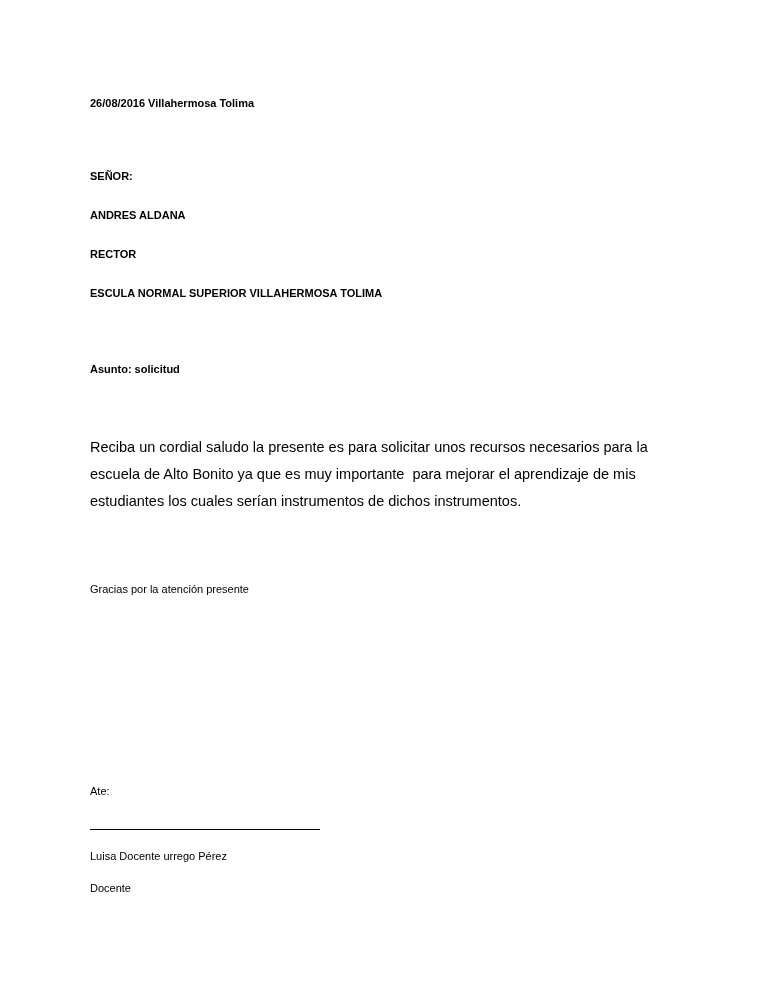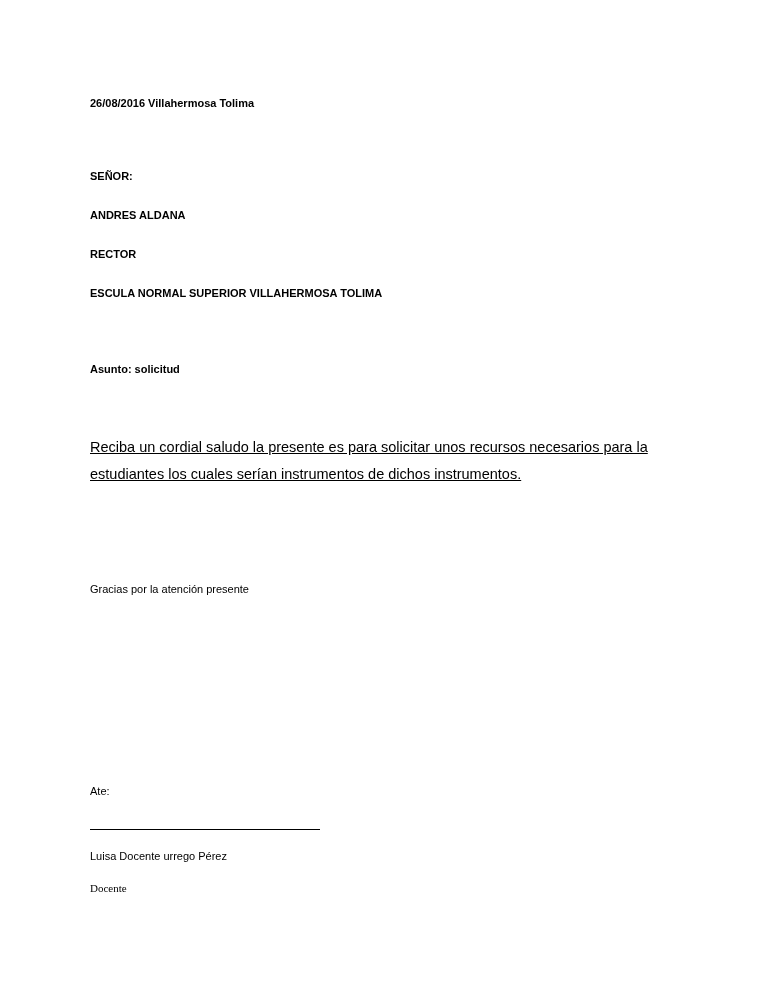--- a/index.html
+++ b/index.html
@@ -23,21 +23,20 @@
       line-height: 18px;
     }
     .bold { font-weight: bold; }
     .para {
       position: absolute;
       left: 90px;
       top: 434px;
       width: 600px;
       font-size: 14.5px;
       line-height: 27px;
-      text-decoration: underline;
     }
     .para .pl {
       white-space: pre;
       display: block;
       height: 27px;
     }
     .sigline {
       position: absolute;
       left: 90px;
       top: 829px;
@@ -53,22 +52,23 @@
 
   <div class="line bold" style="top:167px;">SEÑOR:</div>
   <div class="line bold" style="top:206px;">ANDRES ALDANA</div>
   <div class="line bold" style="top:245px;">RECTOR</div>
   <div class="line bold" style="top:284px;">ESCULA NORMAL SUPERIOR VILLAHERMOSA TOLIMA</div>
 
   <div class="line bold" style="top:360px;">Asunto: solicitud</div>
 
   <div class="para">
     <span class="pl">Reciba un cordial saludo la presente es para solicitar unos recursos necesarios para la</span>
+    <span class="pl">escuela de Alto Bonito ya que es muy importante  para mejorar el aprendizaje de mis</span>
     <span class="pl">estudiantes los cuales serían instrumentos de dichos instrumentos.</span>
   </div>
 
   <div class="line" style="top:580px;">Gracias por la atención presente</div>
 
   <div class="line" style="top:782px;text-align:center;">Ate:</div>
   <div class="sigline"></div>
   <div class="line" style="top:847px;">Luisa Docente urrego Pérez</div>
-  <div class="line" style="top:879px;font-family:Liberation Serif, serif;">Docente</div>
+  <div class="line" style="top:879px;">Docente</div>
 </div>
 
 </body></html>

